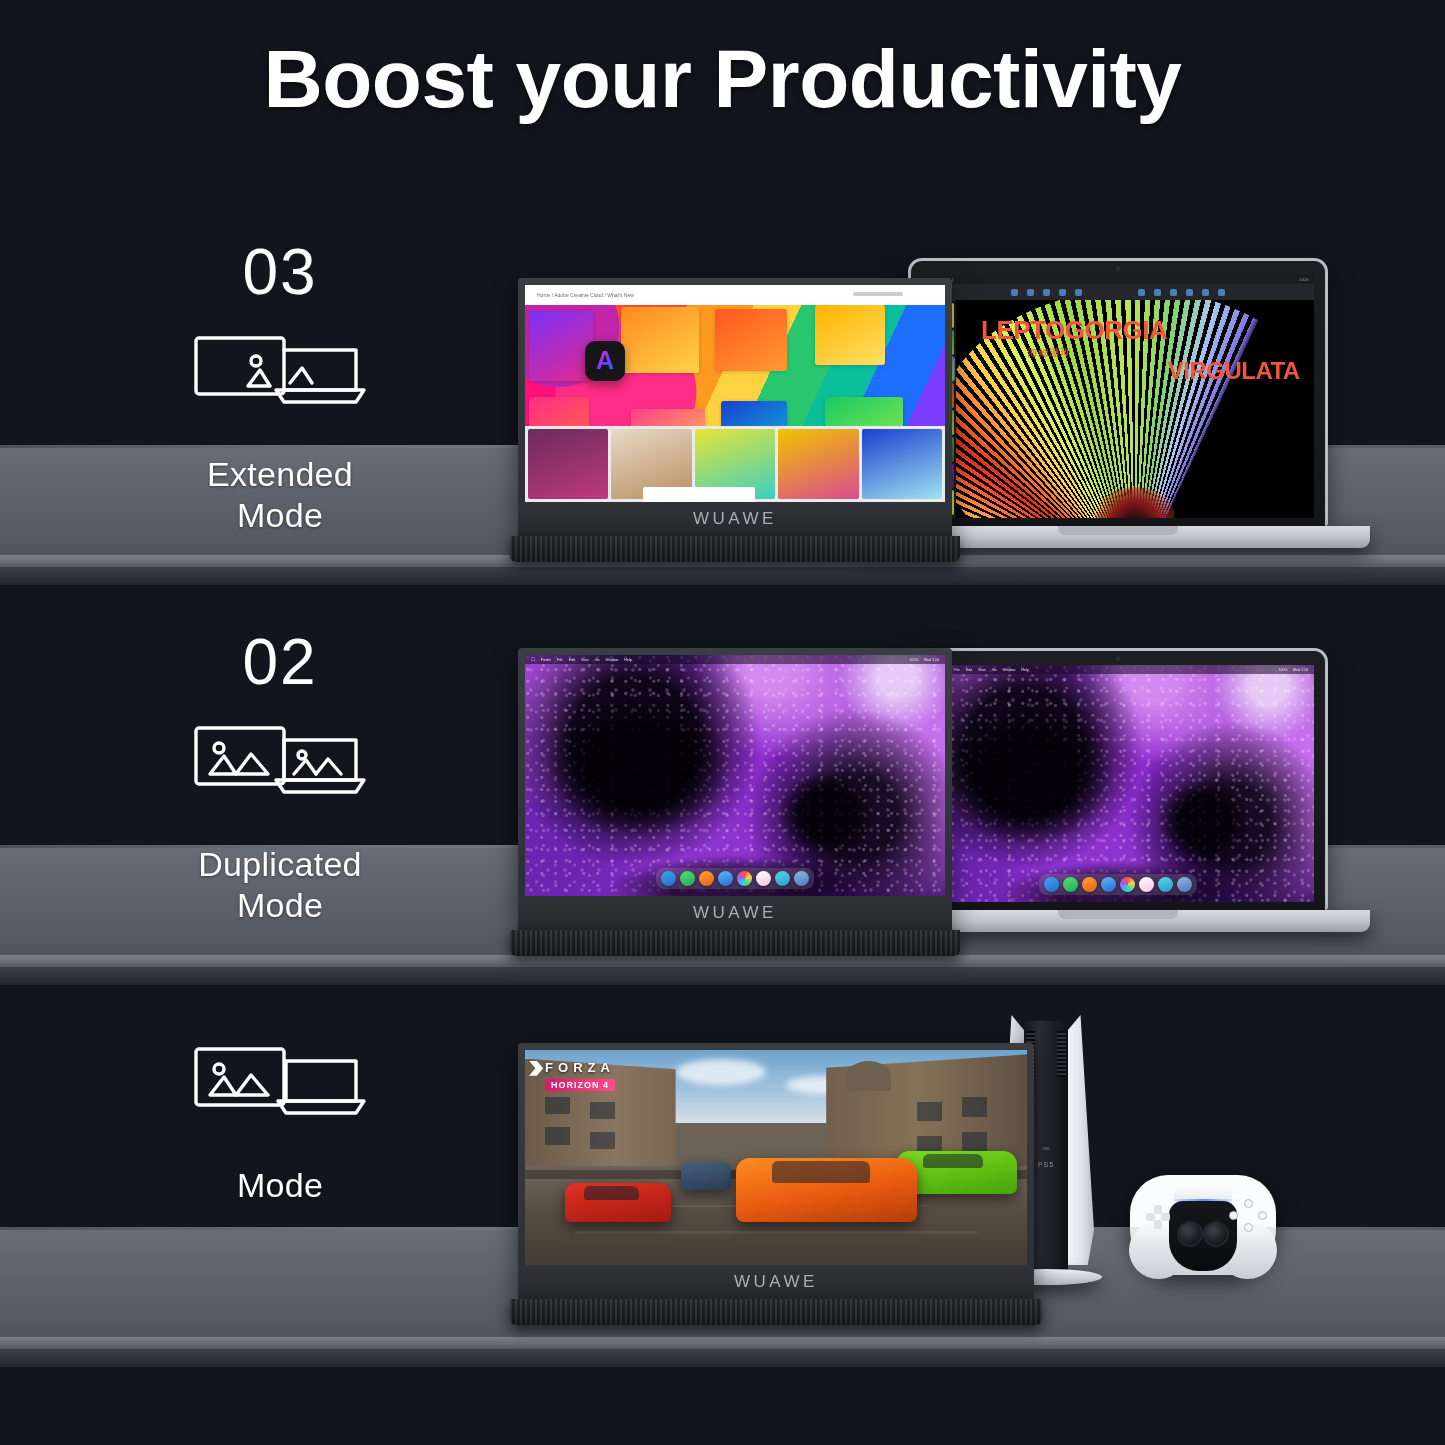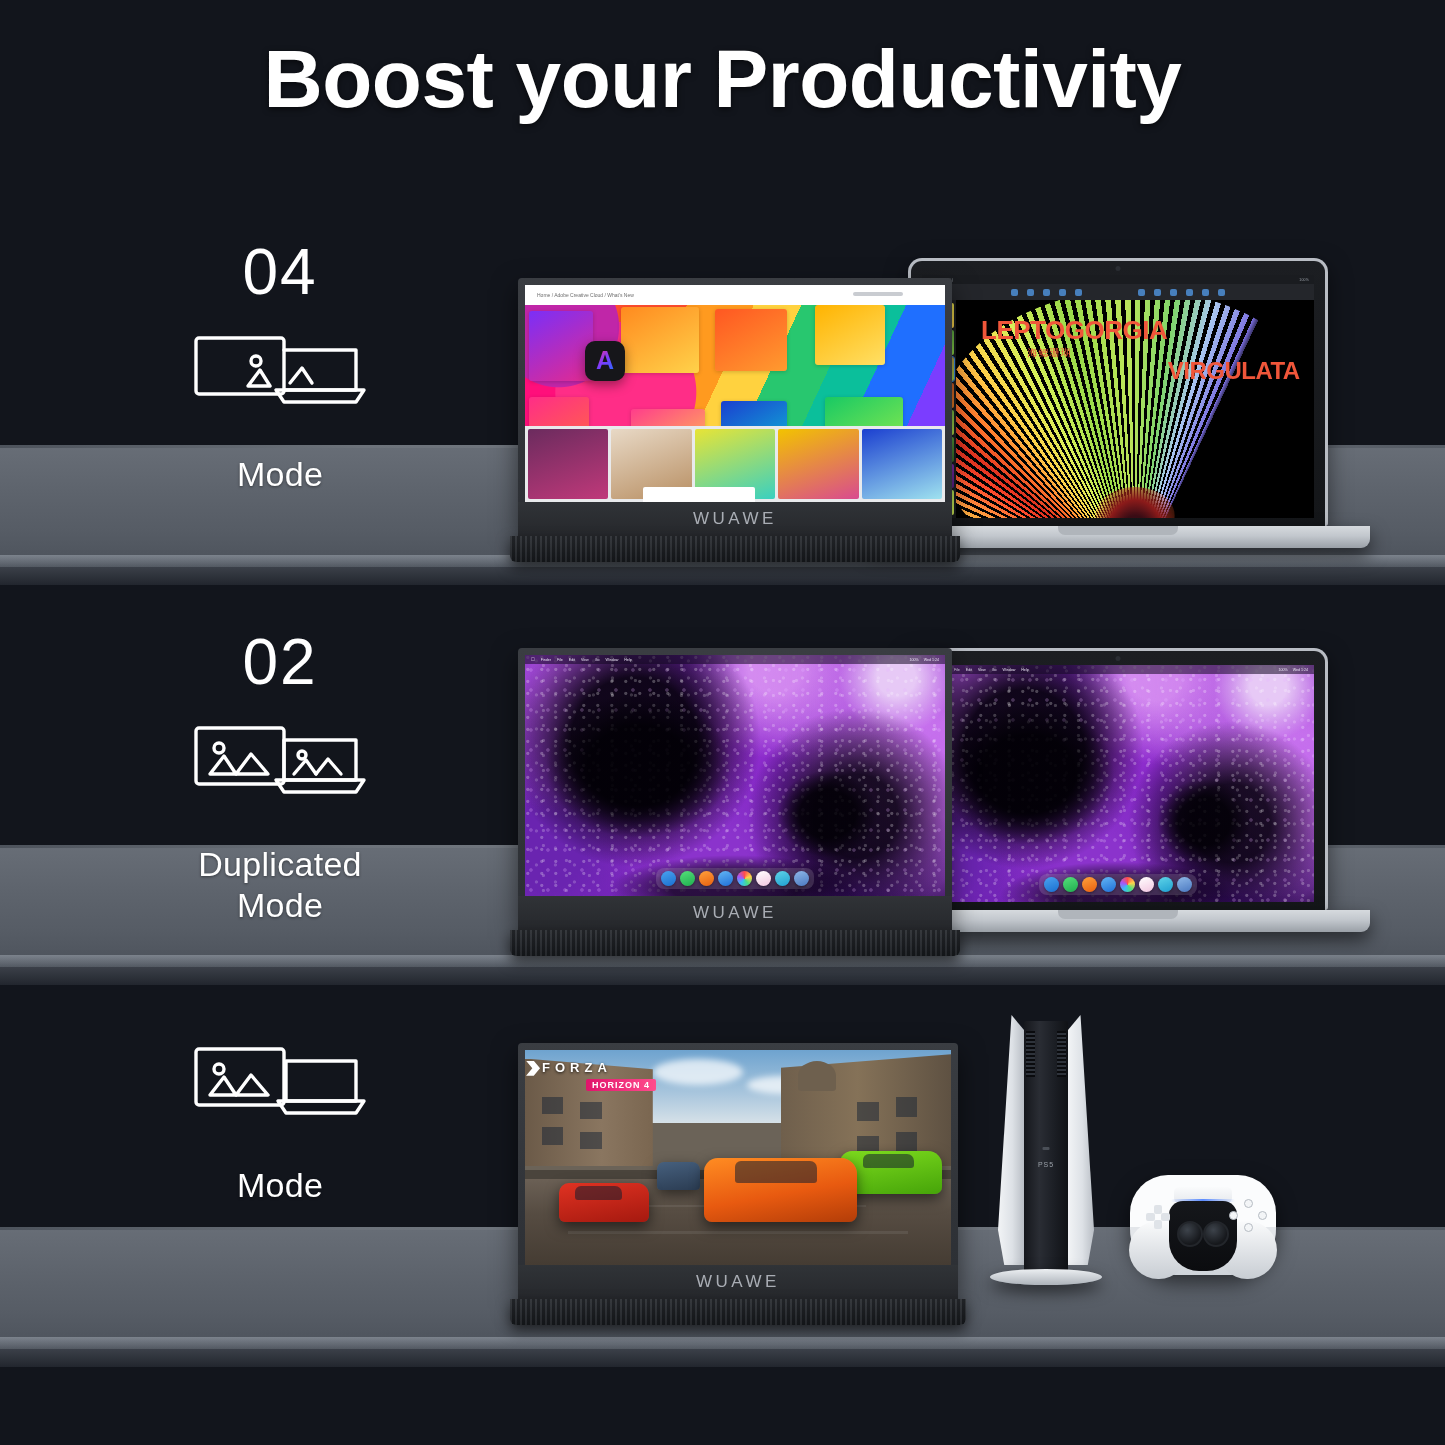--- a/index.html
+++ b/index.html
@@ -253,21 +253,21 @@
   .fz-car.blue { background:linear-gradient(170deg,#46607e,#2b3c52);
                  border-radius:7px 8px 4px 4px; }
   .fz-glass { position:absolute; background:rgba(20,30,45,.55);
               border-radius:6px 7px 3px 3px; }
   .fz-logo { position:absolute; left:4%; top:5%; z-index:6; }
   .fz-forza { font-size:13px; font-weight:700; color:#fff; letter-spacing:5px;
               line-height:1; text-shadow:0 1px 3px rgba(0,0,0,.8); }
   .fz-horizon { margin-top:3px; display:inline-block;
                 background:linear-gradient(to right,#e0136b,#ff4d8d);
                 color:#fff; font-size:9px; font-weight:700; letter-spacing:1px;
-                padding:1px 6px; border-radius:2px;margin-left:44px; }
+                padding:1px 6px; border-radius:2px; }
   .fz-chev { position:absolute; left:-16px; top:0; width:14px; height:15px;
              background:#fff; clip-path:polygon(0 0,55% 0,100% 50%,55% 100%,0 100%,45% 50%); }
 
   
   .ps5 { position:absolute; }
   .ps5-fin { position:absolute; top:0; width:26px; height:250px;
     background:linear-gradient(to right,#f2f4f6,#dde1e6 55%,#b9bec5);
     box-shadow:0 6px 20px rgba(0,0,0,.6); }
   .ps5-fin.l { left:0;  clip-path:polygon(52% 0,100% 6%,100% 100%,24% 100%,0 86%); }
   .ps5-fin.r { right:0; clip-path:polygon(0 6%,48% 0,100% 86%,76% 100%,0 100%); }
@@ -335,30 +335,31 @@
   <div class="band" id="band-3">
     <div class="top-edge"></div>
     <div class="surface"></div>
     <div class="sheen"></div>
     <div class="front"></div>
   </div>
 
   <div class="row" id="row-1">
 
     <div class="label-col">
-      <div class="step-num">04</div>
+      <div class="step-num">03</div>
       <svg class="mode-icon" width="180" height="80" viewBox="0 0 180 80" fill="none" stroke="#ffffff" stroke-width="3.4" stroke-linejoin="round" stroke-linecap="round">
         <rect x="6" y="10" width="88" height="56" rx="3"></rect>
         <circle cx="66" cy="33" r="5"></circle>
         <path d="M58 58 L70 42 L80 58 Z"></path>
         <path d="M94 22 H166 V62 H94"></path>
         <path d="M100 55 L112 40 L122 55"></path>
         <path d="M86 62 H174 L166 74 H94 Z"></path>
       </svg>
       <div class="mode-name" style="margin-top:46px;">
+        <div>Extended</div>
         <div>Mode</div>
       </div>
     </div>
 
     <div class="stage laptop" style="left:908px; top:18px; width:420px; height:268px; z-index:22;">
       <div class="lid">
         <div class="lid-cam"></div>
         <div class="lid-screen">
           <div class="kn">
             <div class="kn-topbar">
@@ -586,21 +587,21 @@
           <span class="pad-btn" style="right:16%;top:24%;"></span>
           <span class="pad-btn" style="right:6%;top:36%;"></span>
           <span class="pad-btn" style="right:26%;top:36%;"></span>
           <span class="pad-btn" style="right:16%;top:48%;"></span>
           <span class="pad-stick l"></span>
           <span class="pad-stick r"></span>
         </div>
       </div>
     </div>
 
-    <div class="stage monitor" style="left:518px; top:28px; width:440px; height:256px; z-index:26;">
+    <div class="stage monitor" style="left:518px; top:28px; width:516px; height:256px; z-index:26;">
       <div class="mon-body">
         <div class="mon-screen">
           <div class="fz">
             <div class="fz-sky"></div>
             <div class="fz-cloud" style="left:30%;top:4%;width:90px;height:26px;"></div>
             <div class="fz-cloud" style="left:52%;top:12%;width:70px;height:18px;"></div>
             <div class="fz-bldgL"></div>
             <div class="fz-bldgR"></div>
             <div class="fz-dome"></div>
             <div class="fz-win" style="left:4%;top:22%;width:5%;height:8%;"></div>

